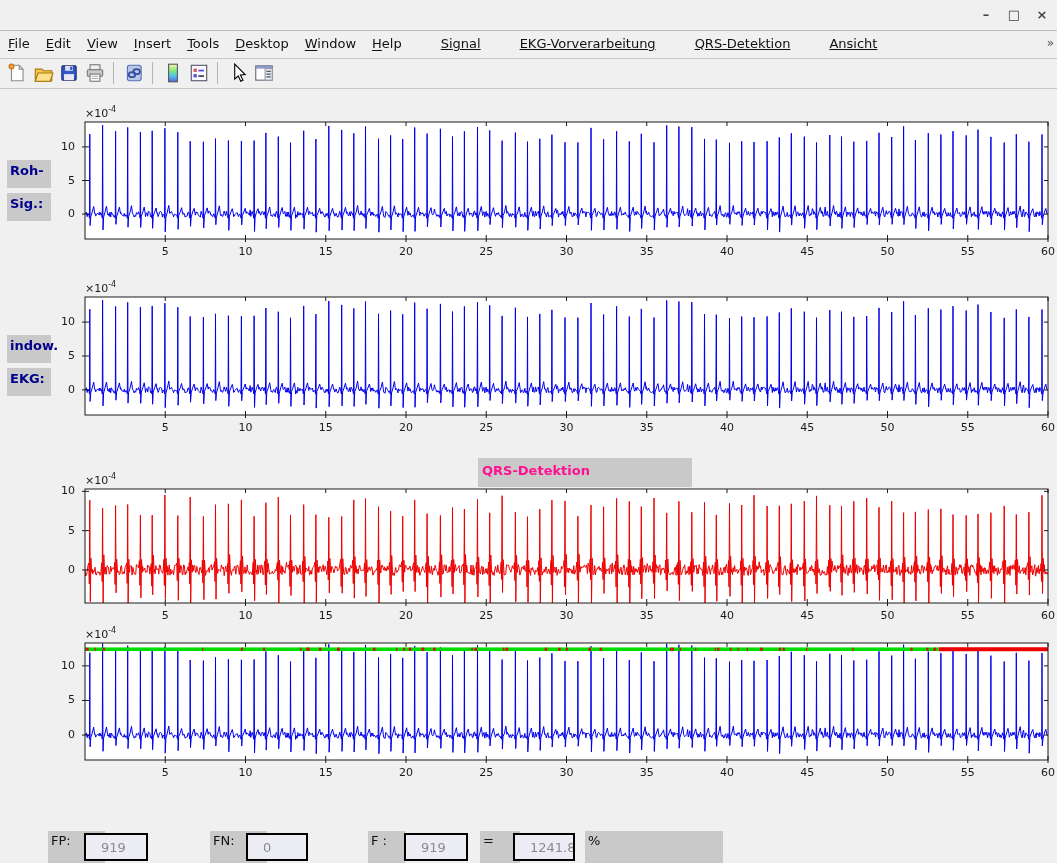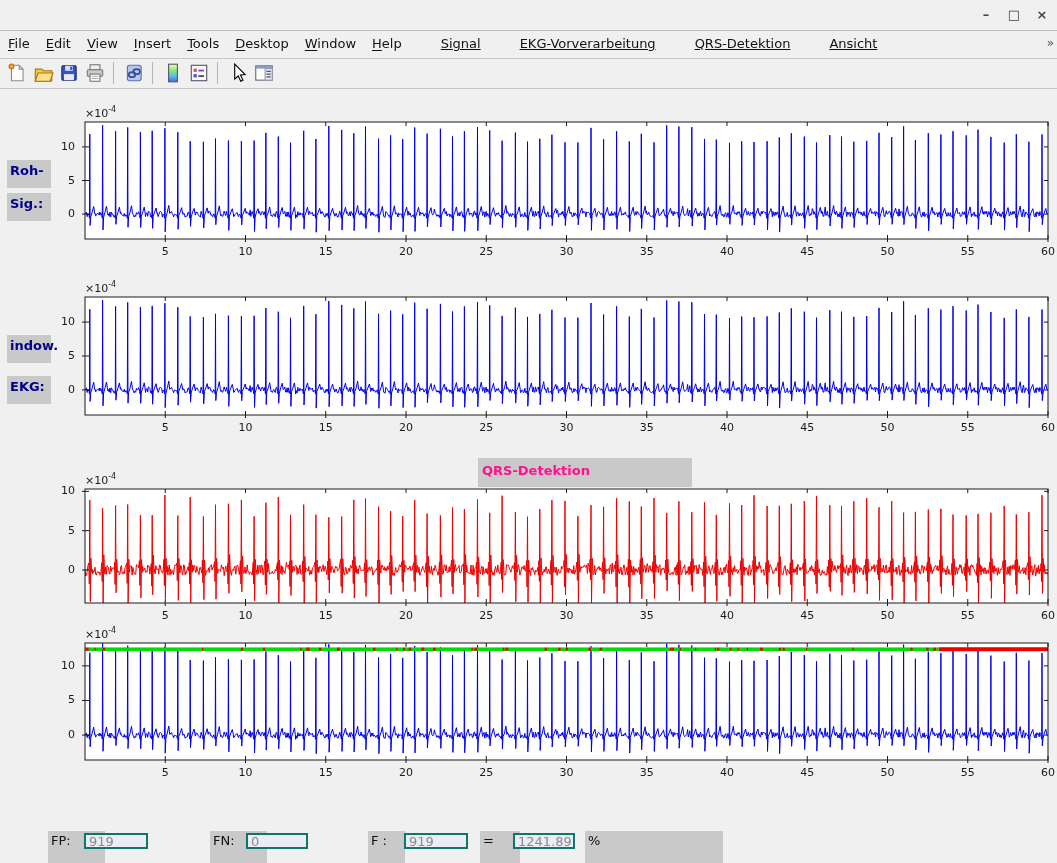--- a/index.html
+++ b/index.html
@@ -28,21 +28,21 @@
   .xticklabel,.yticklabel{position:absolute;font-size:11px;color:#1a1a1a;}
   .xticklabel{width:34px;text-align:center;}
   .yticklabel{width:30px;text-align:right;}
   .scale-label{position:absolute;font-size:11px;color:#1a1a1a;}
   .scale-label sup{font-size:8px;}
   .side-label{position:absolute;width:44px;height:28px;background:#c9c9c9;color:#00008b;font-weight:bold;font-size:13px;padding:3px 0 0 3px;box-sizing:border-box;}
   .plot-title-box{position:absolute;left:478px;top:458px;width:214px;height:29px;background:#c9c9c9;}
   .plot-title-box span{display:inline-block;padding:5px 0 0 4px;font-size:13px;font-weight:bold;}
   
   .bpatch{position:absolute;top:831px;height:32px;background:#c9c9c9;font-size:13px;color:#111;padding:2px 0 8px 3px;box-sizing:border-box;}
-  .bedit{position:absolute;top:833px;height:16px;background:#ececf4;border:2px solid #0f766e;box-sizing:border-box;color:#8a8a8a;font-size:13px;font-family:"DejaVu Sans","Liberation Sans",sans-serif;padding:0 0 0 3px;}
+  .bedit{position:absolute;top:833px;height:28px;background:#ececf4;border:2px solid #000000;box-sizing:border-box;color:#8a8a8a;font-size:13px;font-family:"DejaVu Sans","Liberation Sans",sans-serif;padding:0 0 0 15px;}
 </style>
 </head>
 <body>
 
 <div id="window">
 
   <div class="titlebar">
     <span class="winbtn" style="right:60px;">–</span>
     <span class="winbtn" style="right:32px;">□</span>
     <span class="winbtn" style="right:4px;">×</span>
@@ -243,21 +243,21 @@
       <div class="xticklabel" style="left: 710px; top: 421px;">40</div>
       <div class="xticklabel" style="left: 790.25px; top: 421px;">45</div>
       <div class="xticklabel" style="left: 870.5px; top: 421px;">50</div>
       <div class="xticklabel" style="left: 950.75px; top: 421px;">55</div>
       <div class="xticklabel" style="left: 1031px; top: 421px;">60</div>
       <div class="yticklabel" style="left: 45px; top: 382.908px;">0</div>
       <div class="yticklabel" style="left: 45px; top: 349px;">5</div>
       <div class="yticklabel" style="left: 45px; top: 315.092px;">10</div>
       <div class="scale-label" style="left: 85px; top: 280px;"><span>×10</span><sup>-4</sup></div>
       <div class="side-label" style="left: 7px; top: 335px;">indow.</div>
-      <div class="side-label" style="left: 7px; top: 376px;">EKG:</div>
+      <div class="side-label" style="left: 7px; top: 368px;">EKG:</div>
       <svg class="axes-svg" width="975" height="126" style="left: 79px; top: 483px;">
         <defs>
           <clipPath id="clip2">
             <rect x="6" y="6" width="963" height="114"></rect>
           </clipPath>
         </defs>
         <rect x="6" y="6" width="963" height="114" fill="#ffffff" stroke="none"></rect>
         <path d="M6.0 86.2L6.7 93.0L7.4 92.4L8.2 88.6L8.9 82.9L9.9 79.9L10.3 100.8L10.8 17.2L11.3 118.6L11.9 75.2L12.7 89.3L13.1 86.1L13.8 91.1L14.5 87.7L15.2 88.7L16.0 84.3L16.7 91.5L17.4 92.0L18.1 89.3L18.8 88.5L19.6 90.1L20.3 89.2L21.0 92.3L21.7 91.6L22.7 79.9L23.2 98.5L23.6 25.3L24.1 121.3L24.8 71.7L25.6 89.3L25.9 91.2L26.6 84.1L27.3 91.3L28.1 82.6L28.8 84.0L29.5 84.4L30.2 90.8L30.9 91.0L31.7 83.3L32.4 88.4L33.1 84.8L33.8 85.4L34.6 84.6L35.3 86.6L35.6 79.4L36.1 101.5L36.6 22.5L37.1 109.8L37.7 76.2L38.5 89.3L38.8 89.1L39.6 88.0L40.3 91.7L41.0 91.2L41.7 83.8L42.5 82.5L43.2 90.9L43.9 91.0L44.6 88.8L45.3 90.6L46.1 84.2L46.8 83.2L47.7 80.2L48.2 100.4L48.7 21.5L49.1 122.5L49.8 76.3L50.6 89.3L50.9 83.2L51.6 83.0L52.4 82.8L53.1 92.1L53.8 84.3L54.5 87.0L55.2 90.8L56.0 90.8L56.7 91.4L57.4 81.6L58.1 82.2L58.9 83.3L59.6 85.0L60.4 77.7L60.9 102.4L61.4 32.1L61.9 114.9L62.5 76.5L63.3 89.3L63.6 83.4L64.4 87.8L65.1 86.7L65.8 85.1L66.5 89.2L67.2 88.6L68.0 89.3L68.7 82.0L69.4 84.1L70.1 83.4L70.9 91.2L71.6 84.9L72.3 80.5L72.8 103.2L73.2 32.1L73.7 111.8L74.4 72.1L75.2 89.3L75.5 86.2L76.2 90.8L76.9 82.6L77.6 85.9L78.4 86.9L79.1 85.6L79.8 91.2L80.5 81.8L81.3 82.7L82.0 87.5L82.7 87.8L83.4 90.2L84.1 88.6L84.9 76.4L85.4 102.4L85.9 11.9L86.4 115.5L87.0 75.2L87.8 89.3L88.1 82.9L88.9 92.1L89.6 86.1L90.3 81.9L91.0 92.2L91.8 86.2L92.5 91.0L93.2 88.6L93.9 87.5L94.6 91.7L95.4 83.5L96.1 81.9L96.8 82.6L97.8 80.2L98.3 97.6L98.8 32.6L99.3 117.3L99.9 75.3L100.7 89.3L101.0 89.9L101.7 82.3L102.5 83.5L103.2 91.5L103.9 91.8L104.6 81.8L105.4 83.0L106.1 91.9L106.8 88.8L107.5 90.2L108.2 86.4L109.0 83.8L109.7 88.1L110.3 79.5L110.7 100.8L111.2 14.0L111.7 121.2L112.3 76.8L113.2 89.3L113.5 81.9L114.2 87.9L114.9 82.9L115.6 82.0L116.4 89.1L117.1 89.6L117.8 83.4L118.5 87.6L119.3 89.3L120.0 91.6L120.7 84.7L121.4 84.4L122.1 87.1L122.9 90.1L123.4 77.2L123.9 99.9L124.4 33.4L124.9 116.7L125.5 77.2L126.3 89.3L126.6 92.4L127.4 87.7L128.1 88.6L128.8 87.9L129.5 84.8L130.3 89.5L131.0 83.6L131.7 82.7L132.4 81.7L133.1 87.2L133.9 84.1L134.6 84.2L135.5 78.7L136.0 98.5L136.5 21.7L137.0 116.2L137.6 75.2L138.4 89.3L138.7 90.4L139.4 86.2L140.2 86.7L140.9 87.5L141.6 88.5L142.3 81.9L143.1 84.0L143.8 85.8L144.5 84.3L145.2 92.7L145.9 87.8L146.7 83.1L147.4 87.4L148.1 89.0L148.5 80.7L149.0 100.9L149.4 20.8L149.9 110.3L150.6 71.5L151.4 89.3L151.7 88.5L152.4 92.3L153.1 87.3L153.9 86.6L154.6 87.8L155.3 84.0L156.0 83.1L156.8 91.2L157.5 85.4L158.2 82.0L158.9 82.6L159.6 86.8L160.4 91.6L161.4 77.7L161.9 101.0L162.4 16.9L162.8 108.8L163.5 73.0L164.3 89.3L164.6 90.6L165.3 89.7L166.0 83.9L166.8 90.6L167.5 88.7L168.2 81.9L168.9 88.4L169.7 88.5L170.4 91.4L171.1 89.4L171.8 89.2L172.5 89.7L173.3 92.0L174.2 79.2L174.6 101.1L175.1 33.3L175.6 117.8L176.3 76.4L177.1 89.3L177.4 87.1L178.1 91.6L178.8 81.9L179.5 90.4L180.3 83.3L181.0 82.3L181.7 90.1L182.4 81.8L183.2 83.2L183.9 91.8L184.6 91.3L185.3 81.9L185.9 77.9L186.4 101.9L186.9 19.7L187.4 111.4L188.0 76.2L188.8 89.3L189.1 80.2L189.8 85.5L190.6 91.1L191.3 90.7L192.0 90.1L192.7 90.0L193.4 88.0L194.2 90.7L194.9 90.4L195.6 89.5L196.3 86.5L197.1 88.0L197.8 82.5L198.4 79.4L198.9 97.2L199.3 14.0L199.8 120.0L200.5 77.1L201.3 89.3L201.6 90.2L202.3 82.5L203.0 91.6L203.7 83.7L204.5 88.7L205.2 88.0L205.9 90.4L206.6 86.3L207.4 79.4L208.1 84.0L208.8 83.9L209.5 81.9L210.2 86.5L210.6 78.0L211.0 103.4L211.5 31.9L212.0 112.5L212.7 77.1L213.5 89.3L213.8 83.9L214.5 83.4L215.2 88.2L215.9 83.5L216.7 82.1L217.4 83.2L218.1 91.5L218.8 84.6L219.6 90.5L220.3 86.6L221.0 81.9L221.7 91.0L222.4 91.7L223.2 90.4L223.7 78.0L224.2 98.7L224.7 21.6L225.2 121.0L225.8 73.4L226.6 89.3L226.9 85.1L227.7 85.7L228.4 86.7L229.1 88.1L229.8 83.5L230.5 91.9L231.3 91.2L232.0 87.3L232.7 91.2L233.4 84.9L234.2 84.2L234.9 83.5L235.9 79.3L236.4 98.6L236.9 31.7L237.3 119.5L238.0 77.0L238.8 89.3L239.1 84.1L239.8 89.5L240.6 83.6L241.3 83.4L242.0 85.3L242.7 88.6L243.4 84.4L244.2 81.8L244.9 88.4L245.6 84.6L246.3 83.2L247.1 87.3L247.8 91.6L248.5 86.2L248.8 78.0L249.3 97.0L249.8 34.3L250.3 109.9L250.9 75.4L251.7 89.3L252.0 89.6L252.8 83.3L253.5 85.4L254.2 86.2L254.9 90.0L255.7 86.8L256.4 83.3L257.1 84.7L257.8 83.7L258.5 88.1L259.3 87.3L260.0 86.2L260.7 81.8L261.7 76.2L262.2 103.5L262.7 33.5L263.2 110.2L263.8 75.7L264.6 89.3L264.9 91.1L265.6 91.8L266.4 84.4L267.1 84.8L267.8 90.8L268.5 90.8L269.3 87.1L270.0 85.1L270.7 88.6L271.4 82.5L272.1 83.1L272.9 85.2L273.8 77.1L274.3 100.6L274.8 16.9L275.3 115.1L275.9 73.6L276.7 89.3L277.0 82.7L277.8 90.6L278.5 86.3L279.2 90.8L279.9 84.7L280.7 82.3L281.4 86.3L282.1 87.8L282.8 88.0L283.5 86.8L284.3 87.6L285.0 86.0L285.6 79.9L286.1 99.8L286.5 15.6L287.0 113.5L287.7 76.6L288.5 89.3L288.8 89.0L289.5 86.1L290.2 83.9L291.0 87.4L291.7 87.2L292.4 83.6L293.1 85.0L293.8 92.2L294.6 91.0L295.3 88.1L296.0 88.4L296.7 87.9L297.5 85.6L298.2 87.2L298.6 77.1L299.1 101.6L299.5 23.7L300.0 122.4L300.7 76.9L301.5 89.3L301.8 90.0L302.5 82.9L303.2 82.0L303.9 84.4L304.7 87.1L305.4 83.8L306.1 87.8L306.8 84.9L307.6 87.9L308.3 83.1L309.0 86.9L309.7 85.0L310.6 79.4L311.1 102.5L311.6 28.2L312.1 111.4L312.7 72.5L313.5 89.3L313.8 92.3L314.6 89.8L315.3 92.5L316.0 88.3L316.7 84.5L317.4 89.3L318.2 89.2L318.9 87.2L319.6 87.2L320.3 81.9L321.1 82.2L321.8 84.0L322.8 78.6L323.3 99.1L323.7 33.0L324.2 108.5L324.9 77.2L325.7 89.3L326.0 83.4L326.7 82.1L327.4 85.1L328.2 85.3L328.9 86.9L329.6 85.0L330.3 85.5L331.0 83.0L331.8 87.8L332.5 87.2L333.2 87.1L333.9 82.9L334.7 79.8L335.2 98.5L335.7 16.9L336.1 108.6L336.8 72.0L337.6 89.3L337.9 87.9L338.6 82.4L339.3 89.7L340.1 84.3L340.8 92.4L341.5 89.7L342.2 88.9L343.0 85.5L343.7 83.3L344.4 86.7L345.1 87.7L345.8 89.5L346.6 83.9L347.2 79.6L347.6 103.9L348.1 30.6L348.6 121.1L349.2 73.3L350.0 89.3L350.4 82.8L351.1 90.4L351.8 89.9L352.5 83.3L353.3 91.8L354.0 88.1L354.7 85.4L355.4 87.5L356.1 82.3L356.9 85.8L357.6 87.7L358.3 88.7L359.0 92.3L359.8 88.4L360.5 78.9L360.9 100.5L361.4 32.4L361.9 114.1L362.6 71.8L363.4 89.3L363.7 91.3L364.4 90.1L365.1 82.4L365.8 81.6L366.6 87.9L367.3 82.3L368.0 89.0L368.7 89.9L369.5 88.9L370.2 83.6L370.9 88.8L371.6 84.8L372.6 77.2L373.1 103.6L373.5 24.6L374.0 110.9L374.7 76.3L375.5 89.3L375.8 83.8L376.5 81.5L377.2 88.0L378.0 85.6L378.7 85.1L379.4 84.4L380.1 82.6L380.8 89.9L381.6 89.9L382.3 88.4L383.0 82.1L383.7 82.8L384.4 80.6L384.9 101.9L385.4 26.1L385.9 121.7L386.5 71.6L387.3 89.3L387.6 82.2L388.4 88.4L389.1 90.0L389.8 89.6L390.5 90.0L391.2 91.1L392.0 82.0L392.7 91.1L393.4 92.0L394.1 82.2L394.9 92.4L395.6 86.5L396.3 84.6L397.0 83.8L397.5 79.1L398.0 101.3L398.5 16.5L398.9 114.0L399.6 74.0L400.4 89.3L400.7 89.6L401.4 90.9L402.2 85.2L402.9 83.1L403.6 91.8L404.3 84.0L405.0 90.7L405.8 89.7L406.5 85.8L407.2 90.1L407.9 85.5L408.7 91.3L409.4 82.0L409.7 79.2L410.2 102.7L410.7 29.8L411.2 120.8L411.8 72.0L412.6 89.3L412.9 87.8L413.7 91.8L414.4 89.6L415.1 92.4L415.8 86.9L416.5 83.5L417.3 87.4L418.0 89.4L418.7 81.8L419.4 86.4L420.2 89.9L420.9 90.9L421.6 86.4L422.1 79.3L422.6 96.4L423.1 12.7L423.5 109.5L424.2 76.6L425.0 89.3L425.3 91.7L426.0 92.1L426.8 90.8L427.5 81.7L428.2 82.0L428.9 82.6L429.6 82.2L430.4 85.7L431.1 87.1L431.8 89.3L432.5 86.8L433.3 82.7L434.0 85.1L434.7 85.7L435.4 79.6L435.9 97.7L436.4 29.2L436.8 118.7L437.5 72.5L438.3 89.3L438.6 86.5L439.3 81.6L440.1 85.1L440.8 92.1L441.5 90.6L442.2 87.0L442.9 84.0L443.7 84.0L444.4 86.3L445.1 82.5L445.8 87.0L446.6 88.3L447.6 77.7L448.0 104.0L448.5 33.7L449.0 119.4L449.6 77.3L450.4 89.3L450.8 87.3L451.5 92.4L452.2 85.2L452.9 86.8L453.6 84.4L454.4 88.5L455.1 88.6L455.8 91.5L456.5 87.1L457.3 88.6L458.0 88.0L458.7 84.5L459.4 92.2L459.9 77.6L460.4 98.3L460.8 26.1L461.3 122.7L462.0 74.8L462.8 89.3L463.1 92.1L463.8 89.0L464.5 89.4L465.3 86.2L466.0 89.2L466.7 84.0L467.4 84.0L468.2 90.6L468.9 89.1L469.6 86.0L470.3 88.3L471.0 91.3L472.0 77.5L472.4 102.1L472.9 17.2L473.4 122.7L474.0 72.4L474.8 89.3L475.2 85.0L475.9 84.2L476.6 89.7L477.3 84.2L478.1 92.4L478.8 88.7L479.5 86.2L480.2 89.9L480.9 90.3L481.7 89.6L482.4 83.4L483.1 85.8L483.8 84.2L484.6 82.8L485.1 77.5L485.5 103.9L486.0 17.9L486.5 111.7L487.2 71.3L488.0 89.3L488.3 86.4L489.0 85.0L489.7 89.7L490.4 85.2L491.2 87.3L491.9 86.1L492.6 90.2L493.3 87.1L494.1 90.9L494.8 82.7L495.5 91.2L496.2 89.5L496.9 86.9L497.9 78.9L498.4 97.3L498.9 33.2L499.4 120.4L500.0 71.3L500.8 89.3L501.1 89.0L501.9 83.3L502.6 85.3L503.3 84.4L504.0 84.6L504.8 82.7L505.5 82.1L506.2 84.1L506.9 84.2L507.6 81.9L508.4 90.6L509.1 80.2L509.8 81.8L510.5 89.3L511.1 76.2L511.5 96.6L512.0 22.1L512.5 122.0L513.2 75.2L514.0 89.3L514.3 91.7L515.0 90.5L515.7 82.5L516.4 91.8L517.2 86.9L517.9 87.0L518.6 84.6L519.3 85.5L520.1 83.3L520.8 87.2L521.5 85.1L522.2 87.9L522.9 88.5L523.6 79.4L524.1 96.7L524.6 23.7L525.0 110.4L525.7 74.8L526.5 89.3L526.8 91.0L527.5 86.2L528.3 87.8L529.0 86.5L529.7 85.6L530.4 90.9L531.1 82.5L531.9 81.6L532.6 90.9L533.3 80.0L534.0 89.1L534.8 87.3L535.5 81.9L536.2 85.8L536.6 78.0L537.1 104.1L537.6 15.3L538.1 122.9L538.7 71.6L539.5 89.3L539.8 85.8L540.5 91.0L541.3 86.9L542.0 84.1L542.7 91.2L543.4 92.0L544.2 85.4L544.9 81.8L545.6 85.2L546.3 91.8L547.0 88.8L547.8 84.4L548.5 92.2L549.4 76.2L549.9 104.2L550.3 18.4L550.8 120.1L551.5 77.2L552.3 89.3L552.6 82.8L553.3 86.7L554.0 91.9L554.7 83.5L555.5 91.4L556.2 85.5L556.9 88.6L557.6 85.9L558.4 89.4L559.1 87.1L559.8 84.2L560.5 91.5L561.3 76.4L561.8 100.8L562.3 23.6L562.8 115.7L563.4 74.7L564.2 89.3L564.5 88.3L565.2 82.9L566.0 82.4L566.7 89.7L567.4 87.7L568.1 80.6L568.9 83.1L569.6 89.2L570.3 84.7L571.0 82.5L571.7 87.6L572.5 86.5L573.2 89.3L574.0 78.6L574.5 100.4L575.0 15.0L575.5 115.5L576.1 72.0L576.9 89.3L577.3 81.6L578.0 84.8L578.7 83.6L579.4 89.6L580.1 82.8L580.9 81.7L581.6 92.1L582.3 88.0L583.0 85.4L583.8 86.8L584.5 84.9L585.2 86.5L585.9 90.2L586.7 77.2L587.2 97.1L587.7 29.9L588.1 107.9L588.8 76.1L589.6 89.3L589.9 90.3L590.6 91.5L591.3 91.9L592.1 89.9L592.8 90.5L593.5 89.0L594.2 91.7L595.0 89.6L595.7 84.7L596.4 84.0L597.1 92.4L597.8 81.7L598.6 91.6L598.9 79.2L599.4 101.4L599.9 18.4L600.4 117.7L601.0 77.3L601.8 89.3L602.1 91.8L602.8 90.8L603.6 87.5L604.3 84.2L605.0 84.6L605.7 81.8L606.5 91.5L607.2 90.8L607.9 87.8L608.6 90.0L609.3 83.7L610.1 91.8L610.8 83.1L611.5 90.4L611.9 78.6L612.4 102.4L612.8 29.2L613.3 108.4L614.0 75.7L614.8 89.3L615.1 87.7L615.8 82.4L616.5 83.4L617.3 82.2L618.0 91.1L618.7 85.6L619.4 90.5L620.1 81.6L620.9 85.7L621.6 85.1L622.3 86.7L623.0 86.1L623.8 92.4L624.6 79.2L625.1 103.9L625.5 19.4L626.0 122.6L626.7 73.3L627.5 89.3L627.8 90.7L628.5 90.9L629.2 84.9L630.0 82.8L630.7 87.9L631.4 91.5L632.1 85.9L632.8 86.0L633.6 81.9L634.3 88.4L635.0 90.5L635.7 85.1L636.3 79.3L636.8 102.6L637.3 31.9L637.8 118.3L638.4 76.5L639.2 89.3L639.5 89.3L640.2 92.2L641.0 87.3L641.7 84.7L642.4 91.8L643.1 89.0L643.8 91.5L644.6 85.3L645.3 84.1L646.0 89.8L646.7 83.3L647.5 81.3L648.2 88.2L648.9 90.1L649.5 77.6L650.0 103.8L650.5 20.3L651.0 113.3L651.6 73.2L652.4 89.3L652.7 86.0L653.5 91.7L654.2 84.6L654.9 88.8L655.6 82.5L656.3 88.4L657.1 88.0L657.8 86.4L658.5 90.5L659.2 89.7L660.0 86.7L660.7 86.1L661.4 87.1L661.8 77.8L662.3 102.3L662.7 22.0L663.2 120.4L663.9 75.3L664.7 89.3L665.0 92.3L665.7 83.9L666.4 87.3L667.2 84.8L667.9 86.4L668.6 91.6L669.3 92.5L670.0 82.8L670.8 82.1L671.5 91.7L672.2 88.9L672.9 86.3L673.7 84.5L674.1 77.4L674.5 101.7L675.0 12.2L675.5 120.3L676.1 73.2L677.0 89.3L677.3 82.7L678.0 87.1L678.7 83.5L679.4 85.8L680.2 78.8L680.9 84.3L681.6 82.9L682.3 89.7L683.0 87.2L683.8 88.1L684.5 86.4L685.2 92.4L685.9 89.9L686.7 82.4L687.2 79.0L687.7 101.4L688.1 23.0L688.6 115.5L689.3 77.5L690.1 89.3L690.4 83.9L691.1 81.5L691.8 83.4L692.6 85.4L693.3 87.4L694.0 91.0L694.7 90.3L695.4 87.3L696.2 87.7L696.9 84.7L697.6 87.6L698.3 82.0L699.3 79.0L699.8 103.8L700.3 22.8L700.7 111.6L701.4 73.7L702.2 89.3L702.5 89.8L703.2 91.6L704.0 91.8L704.7 87.5L705.4 83.9L706.1 82.6L706.8 88.3L707.6 92.2L708.3 86.0L709.0 87.8L709.7 88.9L710.5 91.1L711.3 79.9L711.8 101.6L712.3 20.8L712.7 118.6L713.4 76.7L714.2 89.3L714.5 85.7L715.2 89.8L716.0 85.7L716.7 89.0L717.4 83.7L718.1 91.6L718.8 81.2L719.6 83.4L720.3 84.3L721.0 87.6L721.7 84.4L722.5 86.4L723.2 86.0L723.9 82.4L724.4 79.8L724.8 103.2L725.3 18.0L725.8 118.0L726.4 75.9L727.2 89.3L727.6 90.3L728.3 90.2L729.0 89.7L729.7 87.7L730.4 87.4L731.2 84.1L731.9 87.8L732.6 82.4L733.3 85.8L734.1 88.7L734.8 86.0L735.5 92.1L736.5 78.2L737.0 101.1L737.5 12.9L738.0 110.5L738.6 76.5L739.4 89.3L739.7 89.7L740.4 85.8L741.2 92.3L741.9 92.2L742.6 90.4L743.3 87.3L744.1 90.5L744.8 88.9L745.5 88.7L746.2 92.2L746.9 91.4L747.7 92.1L748.4 83.6L749.1 91.3L749.8 77.1L750.3 104.1L750.8 22.3L751.3 108.3L751.9 75.6L752.7 89.3L753.0 78.0L753.8 83.8L754.5 87.3L755.2 87.4L755.9 82.5L756.7 86.7L757.4 89.4L758.1 86.4L758.8 82.3L759.5 86.0L760.3 83.1L761.0 84.6L761.6 80.7L762.1 99.3L762.5 22.9L763.0 112.3L763.7 71.9L764.5 89.3L764.8 84.0L765.5 87.4L766.2 90.7L766.9 85.7L767.7 82.1L768.4 91.0L769.1 92.5L769.8 84.7L770.6 90.1L771.3 81.9L772.0 88.0L772.7 90.1L773.4 82.7L773.9 76.3L774.3 100.7L774.8 18.3L775.3 109.4L775.9 75.0L776.7 89.3L777.1 87.4L777.8 81.5L778.5 90.6L779.2 83.0L780.0 83.2L780.7 89.3L781.4 84.9L782.1 84.7L782.8 87.3L783.6 87.4L784.3 91.9L785.0 83.2L785.7 82.2L786.5 91.0L786.8 76.4L787.3 97.8L787.7 15.0L788.2 110.9L788.9 75.8L789.7 89.3L790.0 85.8L790.7 86.6L791.4 88.1L792.2 87.7L792.9 83.0L793.6 86.0L794.3 85.2L795.1 81.5L795.8 89.0L796.5 85.3L797.2 82.2L797.9 82.4L798.7 91.7L799.0 76.9L799.5 96.8L800.0 24.3L800.5 117.4L801.1 75.1L801.9 89.3L802.2 86.1L802.9 85.4L803.7 89.0L804.4 82.2L805.1 87.5L805.8 89.8L806.5 82.9L807.3 81.9L808.0 90.0L808.7 88.4L809.4 89.2L810.2 83.9L810.9 89.4L811.8 77.9L812.3 102.9L812.7 18.1L813.2 116.8L813.9 75.7L814.7 89.3L815.0 86.6L815.7 87.6L816.4 88.7L817.2 84.0L817.9 91.4L818.6 89.4L819.3 82.8L820.0 82.3L820.8 92.5L821.5 91.7L822.2 86.9L822.9 89.6L823.6 80.0L824.1 98.9L824.6 29.6L825.1 122.7L825.7 74.2L826.5 89.3L826.8 87.0L827.6 87.0L828.3 88.8L829.0 84.0L829.7 90.7L830.4 89.2L831.2 88.9L831.9 91.5L832.6 82.5L833.3 90.1L834.1 88.8L834.8 82.9L835.5 78.6L835.9 99.2L836.4 28.9L836.9 117.9L837.6 73.2L838.4 89.3L838.7 81.9L839.4 87.5L840.1 86.1L840.8 90.6L841.6 91.0L842.3 85.8L843.0 82.1L843.7 83.7L844.5 90.1L845.2 83.5L845.9 86.4L846.6 87.4L847.3 87.8L848.4 79.1L848.8 99.0L849.3 26.5L849.8 120.3L850.5 74.1L851.3 89.3L851.6 81.5L852.3 84.0L853.0 90.8L853.7 87.4L854.5 88.1L855.2 83.9L855.9 83.7L856.6 82.3L857.4 84.4L858.1 87.3L858.8 82.7L859.5 88.0L860.2 85.7L860.9 76.7L861.4 103.7L861.9 25.8L862.4 110.4L863.0 72.8L863.8 89.3L864.1 85.6L864.9 85.2L865.6 88.6L866.3 86.9L867.0 91.9L867.7 87.0L868.5 82.9L869.2 91.1L869.9 86.3L870.6 91.1L871.4 91.4L872.1 91.6L873.0 80.2L873.5 102.3L874.0 31.6L874.5 113.6L875.1 75.7L875.9 89.3L876.3 92.1L877.0 83.9L877.7 87.2L878.4 91.1L879.1 85.1L879.9 86.5L880.6 81.7L881.3 84.6L882.0 81.8L882.8 89.9L883.5 90.5L884.2 85.5L884.9 84.2L885.6 92.5L886.3 80.3L886.7 97.5L887.2 32.3L887.7 108.7L888.3 75.8L889.1 89.3L889.5 83.6L890.2 84.3L890.9 92.4L891.6 82.6L892.4 81.9L893.1 83.8L893.8 82.2L894.5 85.3L895.2 86.1L896.0 89.6L896.7 89.2L897.4 92.4L898.1 80.2L898.5 100.0L899.0 30.9L899.5 120.0L900.1 74.5L900.9 89.3L901.3 81.7L902.0 91.9L902.7 83.2L903.4 88.6L904.2 85.3L904.9 90.5L905.6 84.6L906.3 85.1L907.0 91.1L907.8 87.3L908.5 87.2L909.2 90.5L909.9 86.4L910.9 78.8L911.4 97.9L911.9 29.7L912.4 115.3L913.0 75.6L913.8 89.3L914.2 82.8L914.9 90.6L915.6 82.7L916.3 88.4L917.0 85.1L917.8 88.1L918.5 92.3L919.2 84.6L919.9 90.5L920.7 90.4L921.4 86.2L922.1 85.9L922.8 86.7L923.5 81.7L924.2 77.6L924.7 100.7L925.2 22.9L925.6 120.0L926.3 77.2L927.1 89.3L927.4 89.6L928.1 91.5L928.8 83.9L929.6 90.8L930.3 83.1L931.0 92.4L931.7 82.5L932.5 83.5L933.2 86.4L933.9 81.7L934.6 84.2L935.3 86.4L936.4 76.9L936.9 102.2L937.3 31.5L937.8 111.1L938.5 76.5L939.3 89.3L939.6 89.0L940.3 82.9L941.0 90.5L941.7 89.0L942.5 86.9L943.2 87.8L943.9 84.6L944.6 90.6L945.4 89.8L946.1 84.6L946.8 91.9L947.5 84.4L948.2 82.0L948.9 79.6L949.4 96.5L949.9 29.2L950.4 112.1L951.0 73.6L951.8 89.3L952.2 85.2L952.9 82.8L953.6 91.9L954.3 90.3L955.0 85.3L955.8 81.6L956.5 93.2L957.2 90.9L957.9 84.6L958.7 89.5L959.4 82.5L960.1 90.9L960.8 85.9L961.5 88.0L962.0 80.6L962.5 98.5L963.0 12.3L963.5 110.6L964.1 75.3L964.9 89.3L965.2 81.6L966.0 91.0L966.7 88.6L967.4 90.0L968.1 91.2L968.9 89.1" fill="none" stroke="#ee0000" stroke-width="1" clip-path="url(#clip2)"></path>
         <rect x="6" y="6" width="963" height="114" fill="none" stroke="#1a1a1a" stroke-width="1"></rect>
         <g stroke="#1a1a1a" stroke-width="1">

